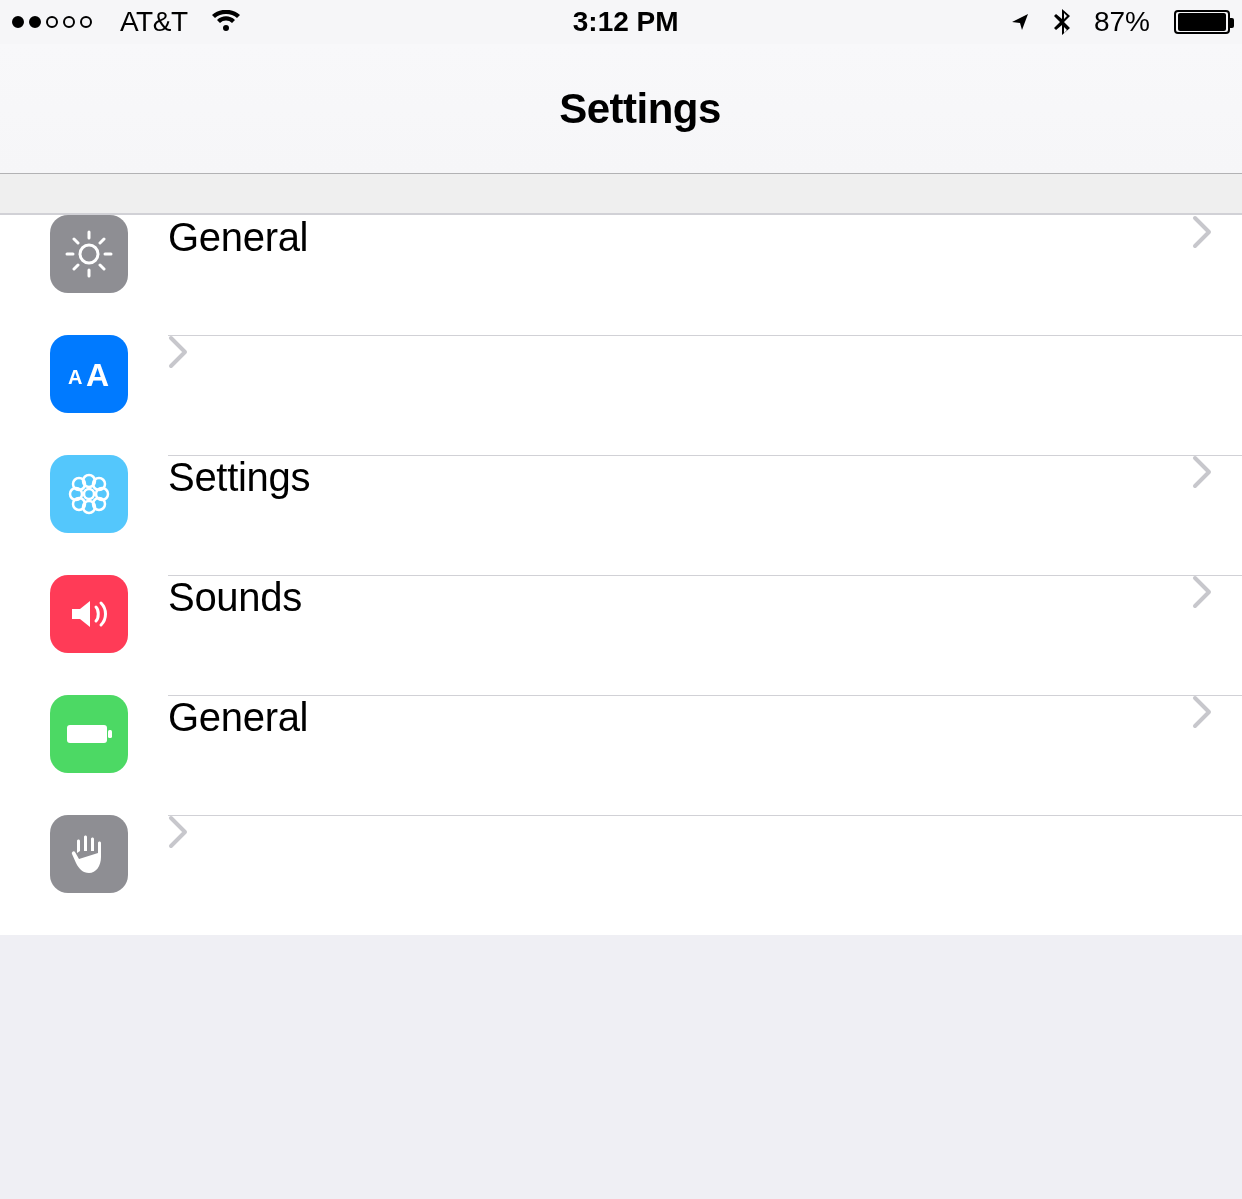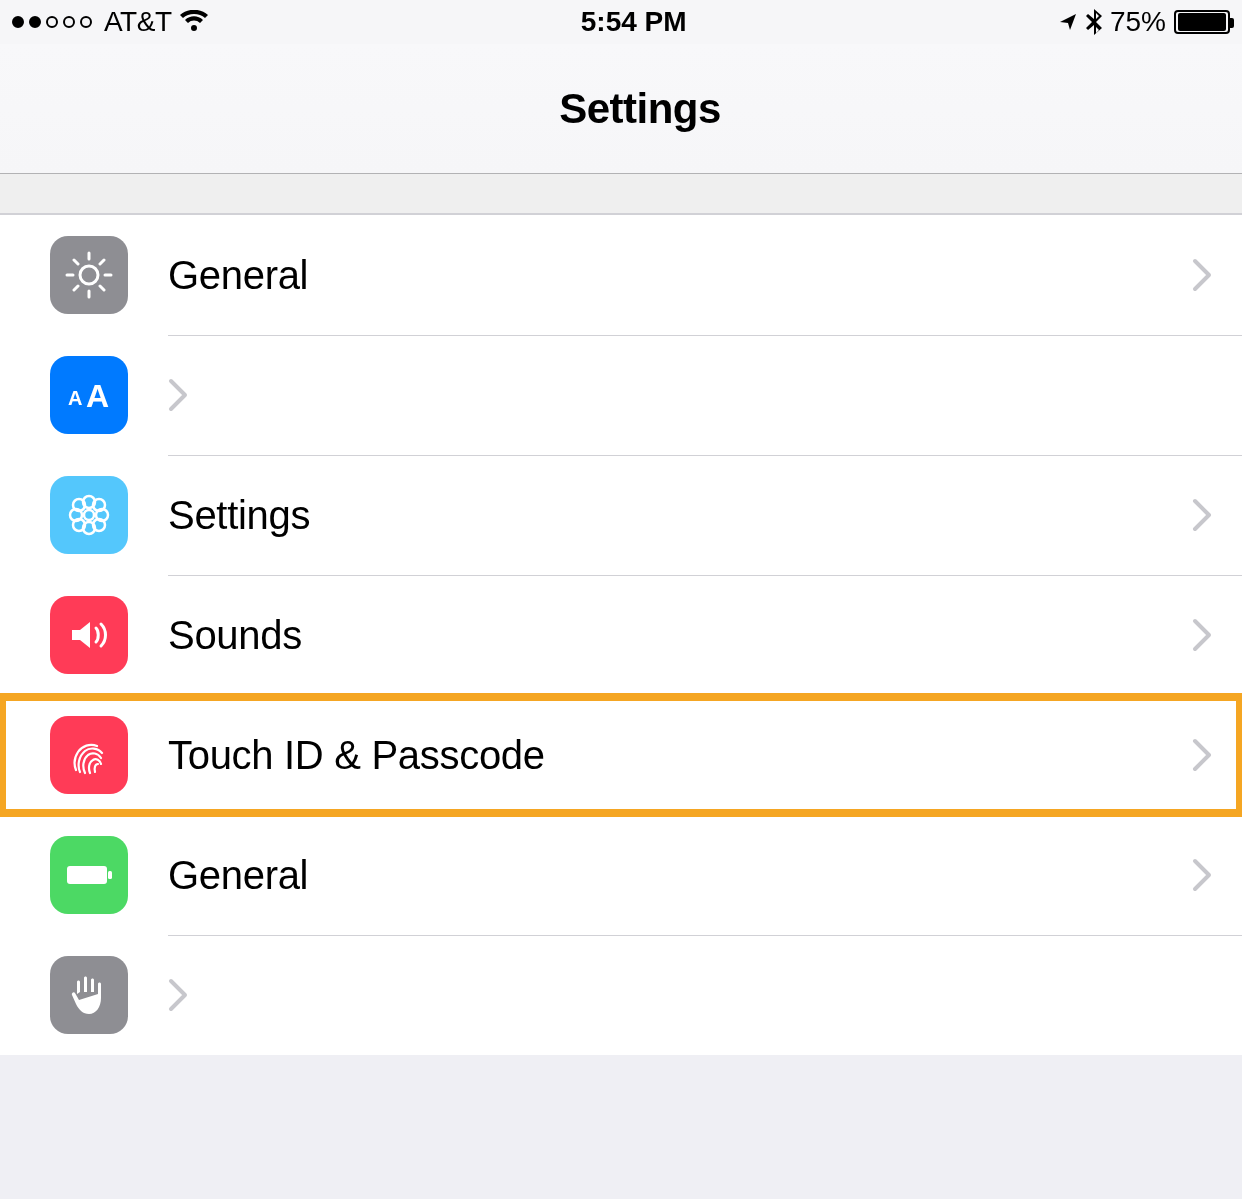--- a/index.html
+++ b/index.html
@@ -16,21 +16,21 @@
       display: flex;
       align-items: center;
       justify-content: space-between;
       height: 44px;
       padding: 0 12px;
       font-size: 28px;
       font-weight: 500;
       color: #000;
       background: linear-gradient(#f6f6f8, #f6f6f8);
     }
-    .status-left, .status-right { display: flex; align-items: center; gap: 8px; }
+    .status-left, .status-right { display: flex; align-items: center; gap: 24px; }
     .signal-dots { display: flex; gap: 5px; align-items: center; }
     .dot { width: 12px; height: 12px; border-radius: 50%; border: 2px solid #000; }
     .dot.filled { background: #000; }
     .carrier { margin-left: 4px; font-size: 28px; letter-spacing: -0.5px; }
     .wifi-icon, .location-icon, .bt-icon { display: inline-flex; }
     .clock { font-size: 28px; font-weight: 600; }
     .battery { width: 56px; height: 24px; border: 2px solid #000; border-radius: 4px; position: relative; display: flex; align-items: center; }
     .battery::after { content:""; position:absolute; right:-6px; top:6px; width:4px; height:10px; background:#000; border-radius: 0 2px 2px 0;}
     .battery-fill { height: 18px; margin: 0 2px; background: #000; border-radius: 2px; width: 96%; }
 
@@ -46,21 +46,21 @@
     }
     .nav-title { font-size: 42px; font-weight: 700; letter-spacing: -0.5px; }
 
     
     .group-spacer { height: 40px; background: #efefef; border-bottom: 1px solid #d1d1d6; }
 
     
     .list { background: #fff; border-top: 1px solid #d1d1d6; }
     .row {
       display: flex;
-      align-items: center;
+      align-items: flex-start;
       height: 120px;
       padding-left: 50px;
       padding-right: 30px;
       position: relative;
       background: #fff;
     }
     .row + .row::before {
       content: "";
       position: absolute;
       top: 0; left: 168px; right: 0;
@@ -115,33 +115,33 @@
         <span class="dot"></span>
         <span class="dot"></span>
     </span>
     <span class="carrier">AT&amp;T</span>
     <span class="wifi-icon">
       <svg width="30" height="24" viewBox="0 0 30 24">
           <path d="M15 21a3 3 0 100-6 3 3 0 000 6zM6 10c5-5 13-5 18 0l-3 3c-3.3-3.3-8.7-3.3-12 0L6 10zM1 5C8-2 22-2 29 5l-3 3C20.5 2.5 9.5 2.5 4 8L1 5z" fill="#000"></path>
         </svg>
     </span>
   </div>
-  <div class="clock">5:54 PM</div>
+  <div class="clock">3:12 PM</div>
   <div class="status-right">
     <span class="location-icon">
       <svg width="20" height="20" viewBox="0 0 20 20">
           <path d="M2 10L18 2l-6 16-2-7-8-1z" fill="#000"></path>
         </svg>
     </span>
     <span class="bt-icon">
       <svg width="16" height="26" viewBox="0 0 16 26">
           <path d="M8 0v10L2 5 0 7l6 6-6 6 2 2 6-5v10l8-7-6-6 6-6-8-7zm2 4l3 3-3 3V4zm0 14l3 3-3 3v-6z" fill="#000"></path>
         </svg>
     </span>
-    <span>75%</span>
+    <span>87%</span>
     <span class="battery">
         <span class="battery-fill"></span>
       </span>
   </div>
 </div>
 
 <div class="nav-bar">
   <div class="nav-title">Settings</div>
 </div>
 
@@ -212,39 +212,20 @@
         </svg>
     </div>
     <div class="label">Sounds</div>
     <span class="chevron">
       <svg width="20" height="34" viewBox="0 0 20 34">
           <path d="M3 3l14 14L3 31" fill="none" stroke="#c7c7cc" stroke-width="4" stroke-linecap="round" stroke-linejoin="round"></path>
         </svg>
     </span>
   </div>
 
-  <div class="row highlight-box">
-    <div class="icon-tile bg-red">
-      <svg width="50" height="50" viewBox="0 0 50 50">
-          <g fill="none" stroke="#fff" stroke-width="2.2" stroke-linecap="round">
-            <path d="M12 40c-2-5-2-12 2-18 4-6 12-9 19-6"></path>
-            <path d="M16 42c-3-7-1-16 5-21 5-4 13-3 17 2"></path>
-            <path d="M21 43c-3-6-2-14 3-18 4-3 10-2 13 3"></path>
-            <path d="M26 43c-2-5-1-11 3-13 3-2 7 0 8 4"></path>
-            <path d="M31 42c-1-4 0-8 3-8"></path>
-          </g>
-        </svg>
-    </div>
-    <div class="label">Touch ID &amp; Passcode</div>
-    <span class="chevron">
-      <svg width="20" height="34" viewBox="0 0 20 34">
-          <path d="M3 3l14 14L3 31" fill="none" stroke="#c7c7cc" stroke-width="4" stroke-linecap="round" stroke-linejoin="round"></path>
-        </svg>
-    </span>
-  </div>
 
   <div class="row">
     <div class="icon-tile bg-green">
       <svg width="56" height="30" viewBox="0 0 56 30">
           <rect x="6" y="6" width="40" height="18" rx="3" fill="#fff"></rect>
           <rect x="47" y="11" width="4" height="8" rx="1.5" fill="#fff"></rect>
         </svg>
     </div>
     <div class="label">General</div>
     <span class="chevron">

